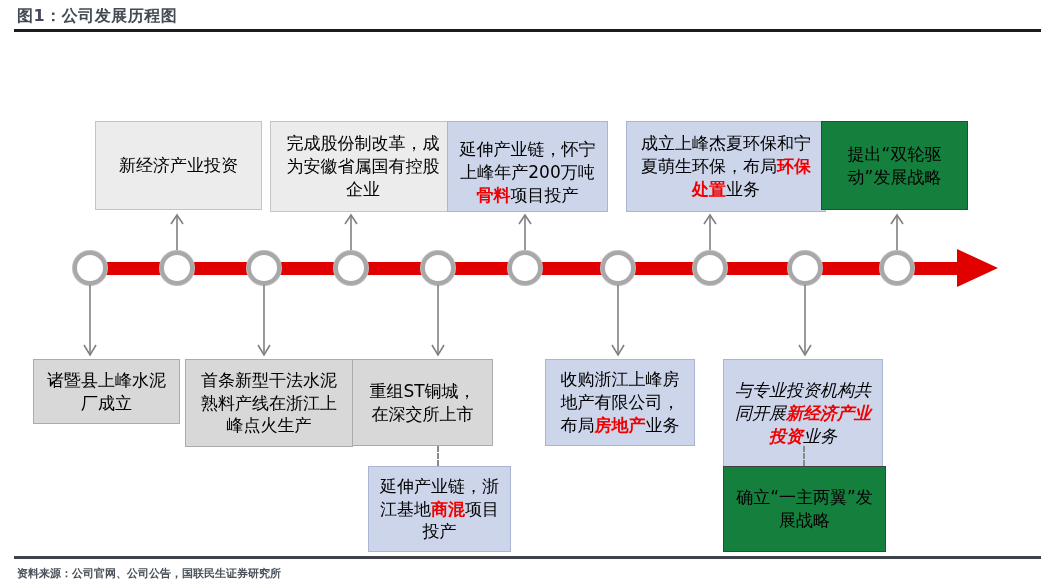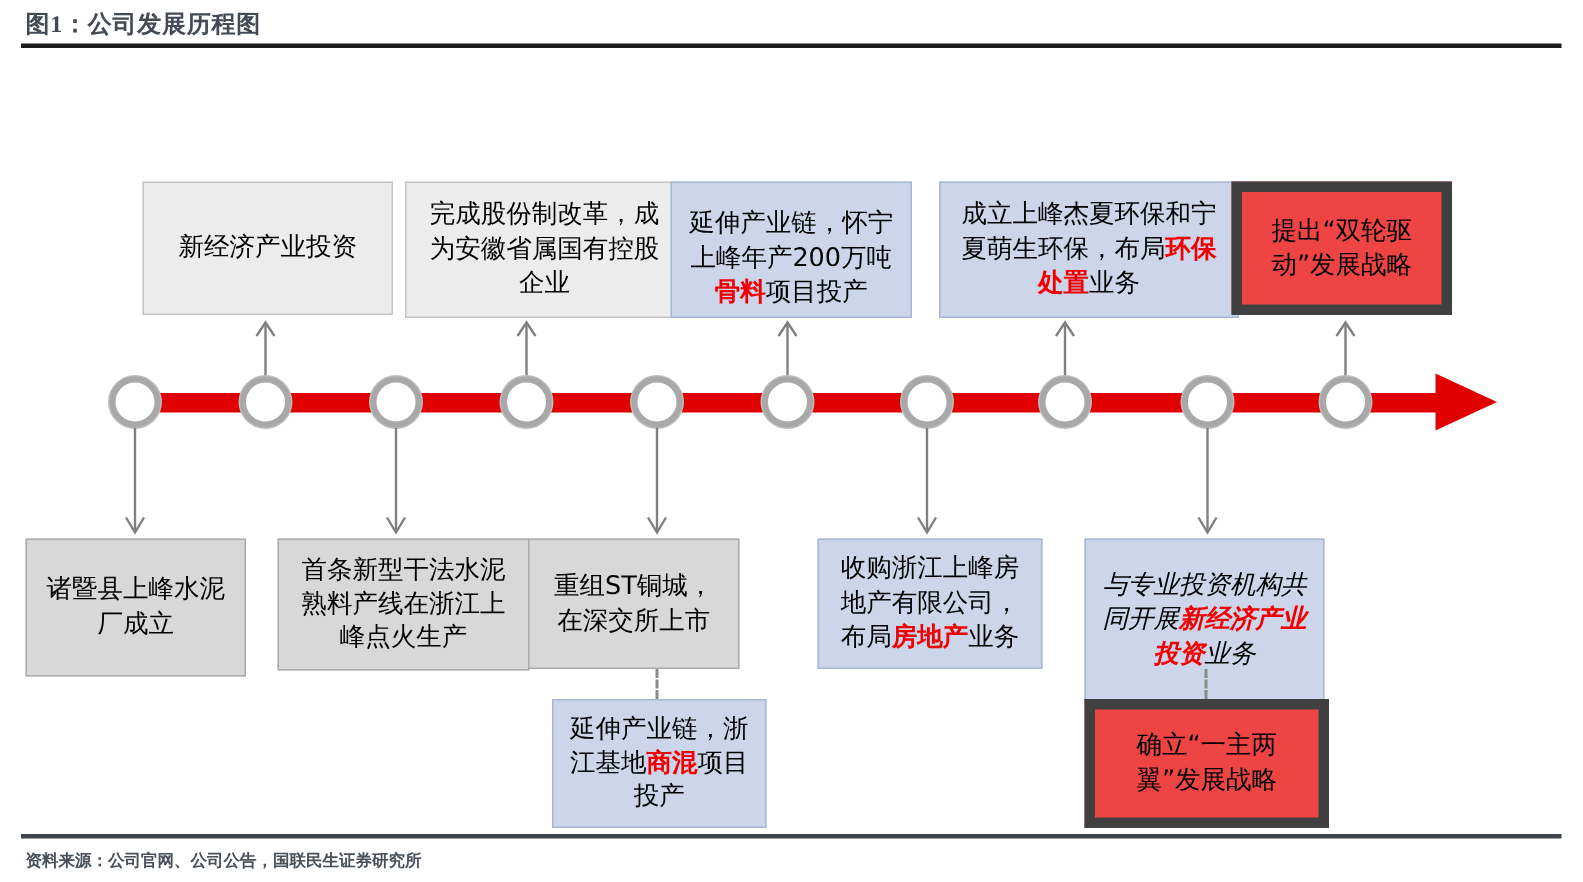--- a/index.html
+++ b/index.html
@@ -1,20 +1,20 @@
 <!DOCTYPE html>
 <html><head>
 <meta charset="utf-8">
 <style>
   html,body{margin:0;padding:0;background:#ffffff;}
   body{font-family:"DejaVu Sans","Liberation Sans",sans-serif;}
   #stage{position:relative;width:1055px;height:588px;background:#ffffff;overflow:hidden;}
 
   
-  .fig-title{position:absolute;left:17px;top:6px;font-size:16px;font-weight:bold;color:#434a54;letter-spacing:.5px;font-family:Liberation Serif, serif;}
+  .fig-title{position:absolute;left:17px;top:6px;font-size:16px;font-weight:bold;color:#434a54;letter-spacing:.5px;}
   .title-rule{position:absolute;left:14px;top:29px;width:1027px;height:3px;background:#1c1c1c;}
   .bottom-rule{position:absolute;left:14px;top:556px;width:1027px;height:3px;background:#3e434a;}
   .source-note{position:absolute;left:17px;top:566px;font-size:11px;font-weight:bold;color:#4a515a;}
 
   
   .tl-bar{position:absolute;left:90px;top:262px;width:870px;height:13px;background:#e00000;}
   .tl-head{position:absolute;left:957px;top:249px;width:0;height:0;
     border-top:19px solid transparent;border-bottom:19px solid transparent;border-left:41px solid #e00000;}
   .node{position:absolute;top:251px;width:26px;height:26px;background:#ffffff;
     border:4px solid #a8a8a8;border-radius:50%;box-shadow:0 0 0 1px #bdbdbd;}
@@ -29,30 +29,30 @@
   .d1{left:82px}.d2{left:256px}.d3{left:430px}.d4{left:610px}.d5{left:797px}
   .dash{position:absolute;top:446px;height:20px;width:0;border-left:2px dashed #8a8a8a;}
   .k1{left:437px}.k2{left:803px}
 
   
   .box{position:absolute;display:flex;align-items:center;justify-content:center;
     text-align:center;font-size:17px;line-height:1.35;color:#000;padding:4px 9px;box-sizing:border-box;}
   .gray-light{background:#ececec;border:1px solid #c4c4c4;}
   .gray{background:#d8d8d8;border:1px solid #ababab;}
   .blue{background:#ccd5ea;border:1px solid #a9b5d2;}
-  .peach{background:#ef4444;border:7px solid #404040;}
+  .peach{background:#15803d;border:1px solid #404040;}
   .hl{color:#f00000;font-weight:bold;}
 
   .t1{left:95px; top:121px;width:167px;height:89px;}
   .t2{left:270px;top:121px;width:186px;height:91px;}
   .t3{left:447px;top:121px;width:161px;height:91px;align-items:flex-end;}
   .t4{left:626px;top:121px;width:200px;height:91px;}
   .t5{left:821px;top:121px;width:147px;height:89px;}
 
-  .b1{left:17px; top:359px;width:147px;height:92px;}
+  .b1{left:33px; top:359px;width:147px;height:65px;}
   .b2{left:185px;top:359px;width:168px;height:88px;}
   .b3{left:352px;top:359px;width:141px;height:87px;}
   .b4{left:545px;top:359px;width:150px;height:87px;}
   .b5{left:723px;top:359px;width:160px;height:109px;font-style:italic;}
 
   .s1{left:368px;top:466px;width:143px;height:86px;}
   .s2{left:723px;top:466px;width:163px;height:86px;}
 </style>
 </head>
 <body>

